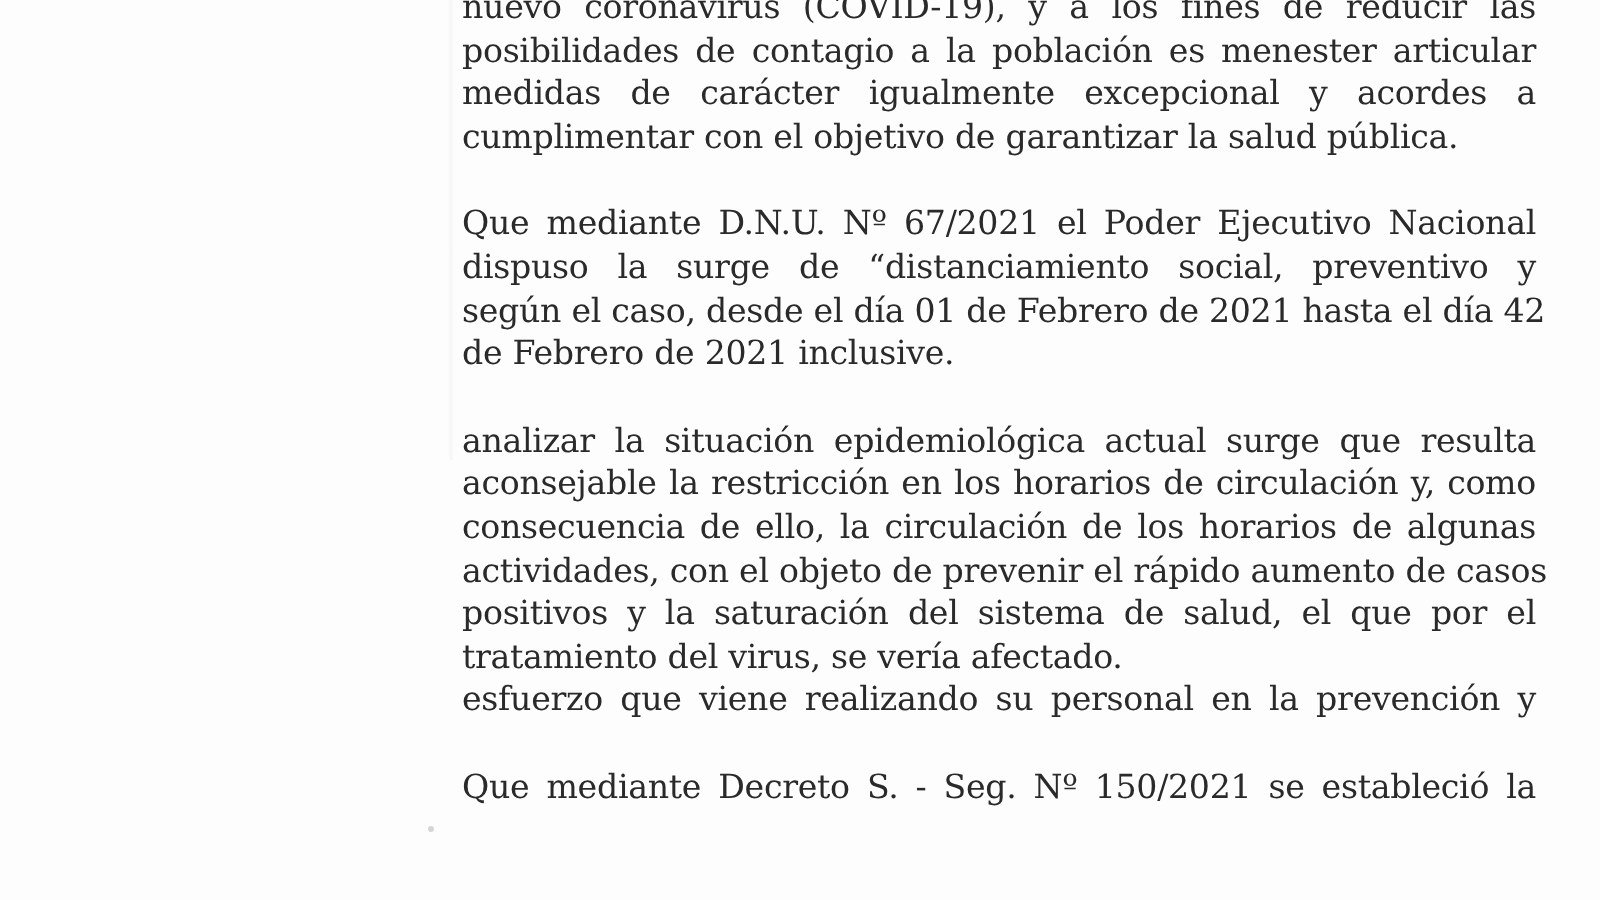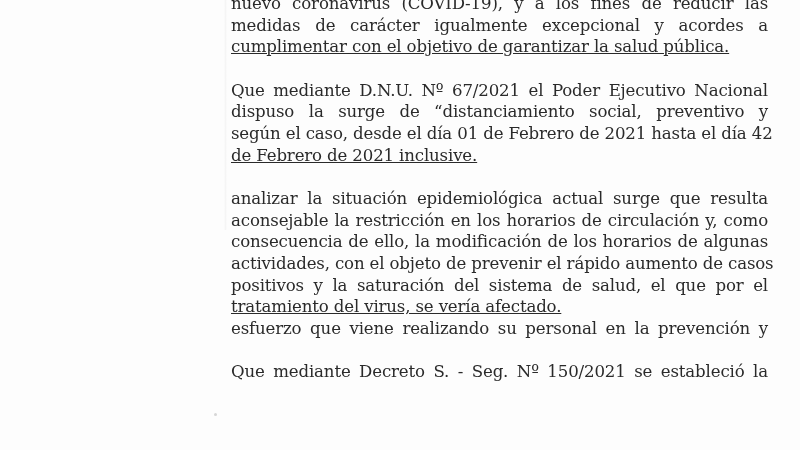--- a/index.html
+++ b/index.html
@@ -35,21 +35,20 @@
     .line {
       display: block;
       white-space: nowrap;
       text-align: justify;
       text-align-last: justify;
       height: 21.6px;
       overflow: visible;
     }
     .line.last {
       text-align-last: left;
-      text-decoration: underline;
     }
     .speck {
       position: absolute;
       left: 214px;
       top: 413px;
       width: 3px;
       height: 3px;
       background: #d6d6d6;
       border-radius: 50%;
     }
@@ -66,35 +65,36 @@
 <body>
 
 <div class="page">
   <div class="edge-shadow"></div>
   <div class="speck"></div>
 
   <div class="doc">
 
     <div class="para">
       <span class="line">nuevo coronavirus (COVID-19), y a los fines de reducir las</span>
+      <span class="line">posibilidades de contagio a la población es menester articular</span>
       <span class="line">medidas de carácter igualmente excepcional y acordes a</span>
       <span class="line last">cumplimentar con el objetivo de garantizar la salud pública.</span>
     </div>
 
     <div class="para">
       <span class="line">Que mediante D.N.U. Nº 67/2021 el Poder Ejecutivo Nacional</span>
       <span class="line">dispuso la surge de “distanciamiento social, preventivo y</span>
       <span class="line">según el caso, desde el día 01 de Febrero de 2021 hasta el día 42</span>
       <span class="line last">de Febrero de 2021 inclusive.</span>
     </div>
 
     <div class="para">
       <span class="line">analizar la situación epidemiológica actual surge que resulta</span>
       <span class="line">aconsejable la restricción en los horarios de circulación y, como</span>
-      <span class="line">consecuencia de ello, la modificación de los horarios de algunas</span>
+      <span class="line">consecuencia de ello, la circulación de los horarios de algunas</span>
       <span class="line">actividades, con el objeto de prevenir el rápido aumento de casos</span>
       <span class="line">positivos y la saturación del sistema de salud, el que por el</span>
       <span class="line last">tratamiento del virus, se vería afectado.</span>
       <span class="line">esfuerzo que viene realizando su personal en la prevención y</span>
     </div>
 
     <div class="para">
       <span class="line">Que mediante Decreto S. - Seg. Nº 150/2021 se estableció la</span>
     </div>
 

